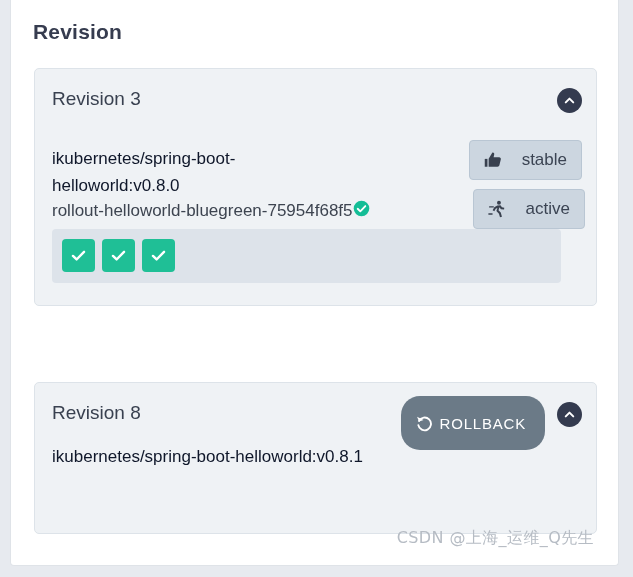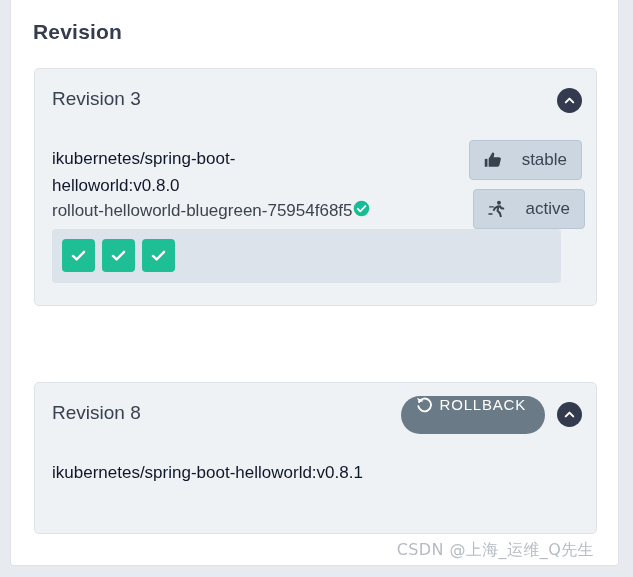--- a/index.html
+++ b/index.html
@@ -74,44 +74,44 @@
     align-items: center;
     justify-content: center;
     cursor: pointer;
   }
   .collapse-icon svg { display: block; }
 
   .rollback-btn {
     position: absolute;
     right: 51px;
     top: 13px;
-    height: 38px;
+    height: 54px;
     padding: 0 19px 0 15px;
     border-radius: 19px;
     background: #6b7a87;
     color: #ffffff;
     font-size: 15px;
     letter-spacing: 0.8px;
     display: flex;
-    align-items: flex-start;
+    align-items: center;
     gap: 7px;
     cursor: pointer;
     border: none;
     font-family: "Liberation Sans", sans-serif;
   }
   .rollback-btn svg { display: block; flex: none; }
 
   .image-line {
     position: absolute;
     font-size: 17px;
     color: #0f172a;
     line-height: 27px;
   }
   #rev3-image { left: 17px; top: 76px; width: 250px; }
-  #rev2-image { left: 17px; top: 76px; width: 480px; }
+  #rev2-image { left: 17px; top: 60px; width: 480px; }
 
   .pod-group {
     position: absolute;
     left: 17px;
     top: 160px;
     width: 509px;
     height: 54px;
     background: #dde3ea;
     border-radius: 4px;
   }
@@ -155,21 +155,21 @@
     box-sizing: border-box;
     cursor: default;
   }
   #badge-stable { right: 14px; top: 71px; height: 40px; padding: 0 14px; }
   #badge-active { right: 11px; top: 120px; height: 40px; padding: 0 14px; }
   .badge svg { display: block; flex: none; }
 
   .watermark {
     position: absolute;
     right: 24px;
-    bottom: 4px;
+    bottom: 16px;
     font-size: 16px;
     color: #b6bcc4;
     font-family: "DejaVu Sans", sans-serif;
     letter-spacing: 0.4px;
     text-align: center;
   }
 </style>
 </head>
 <body>
 

